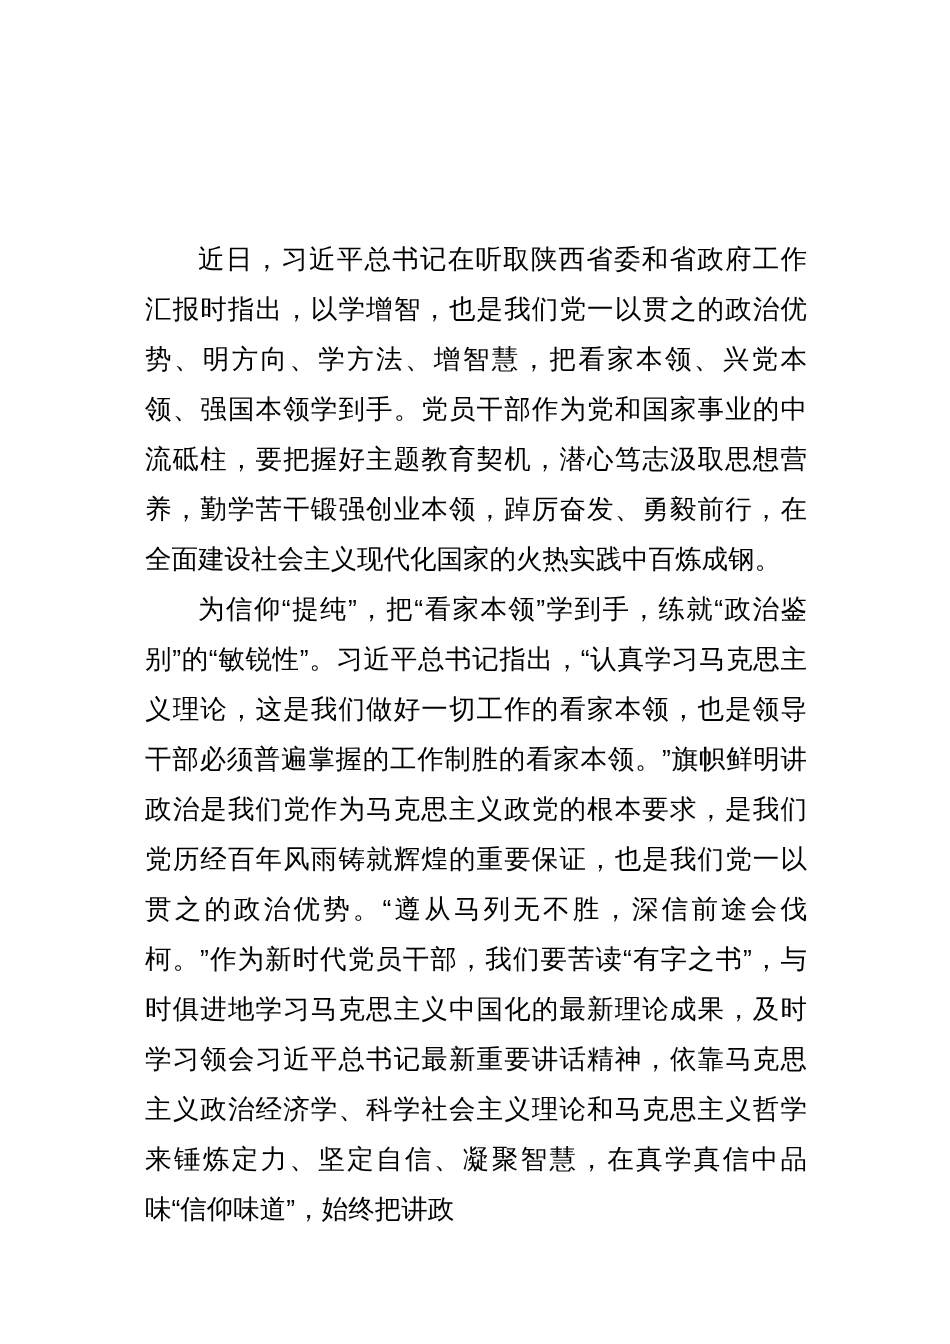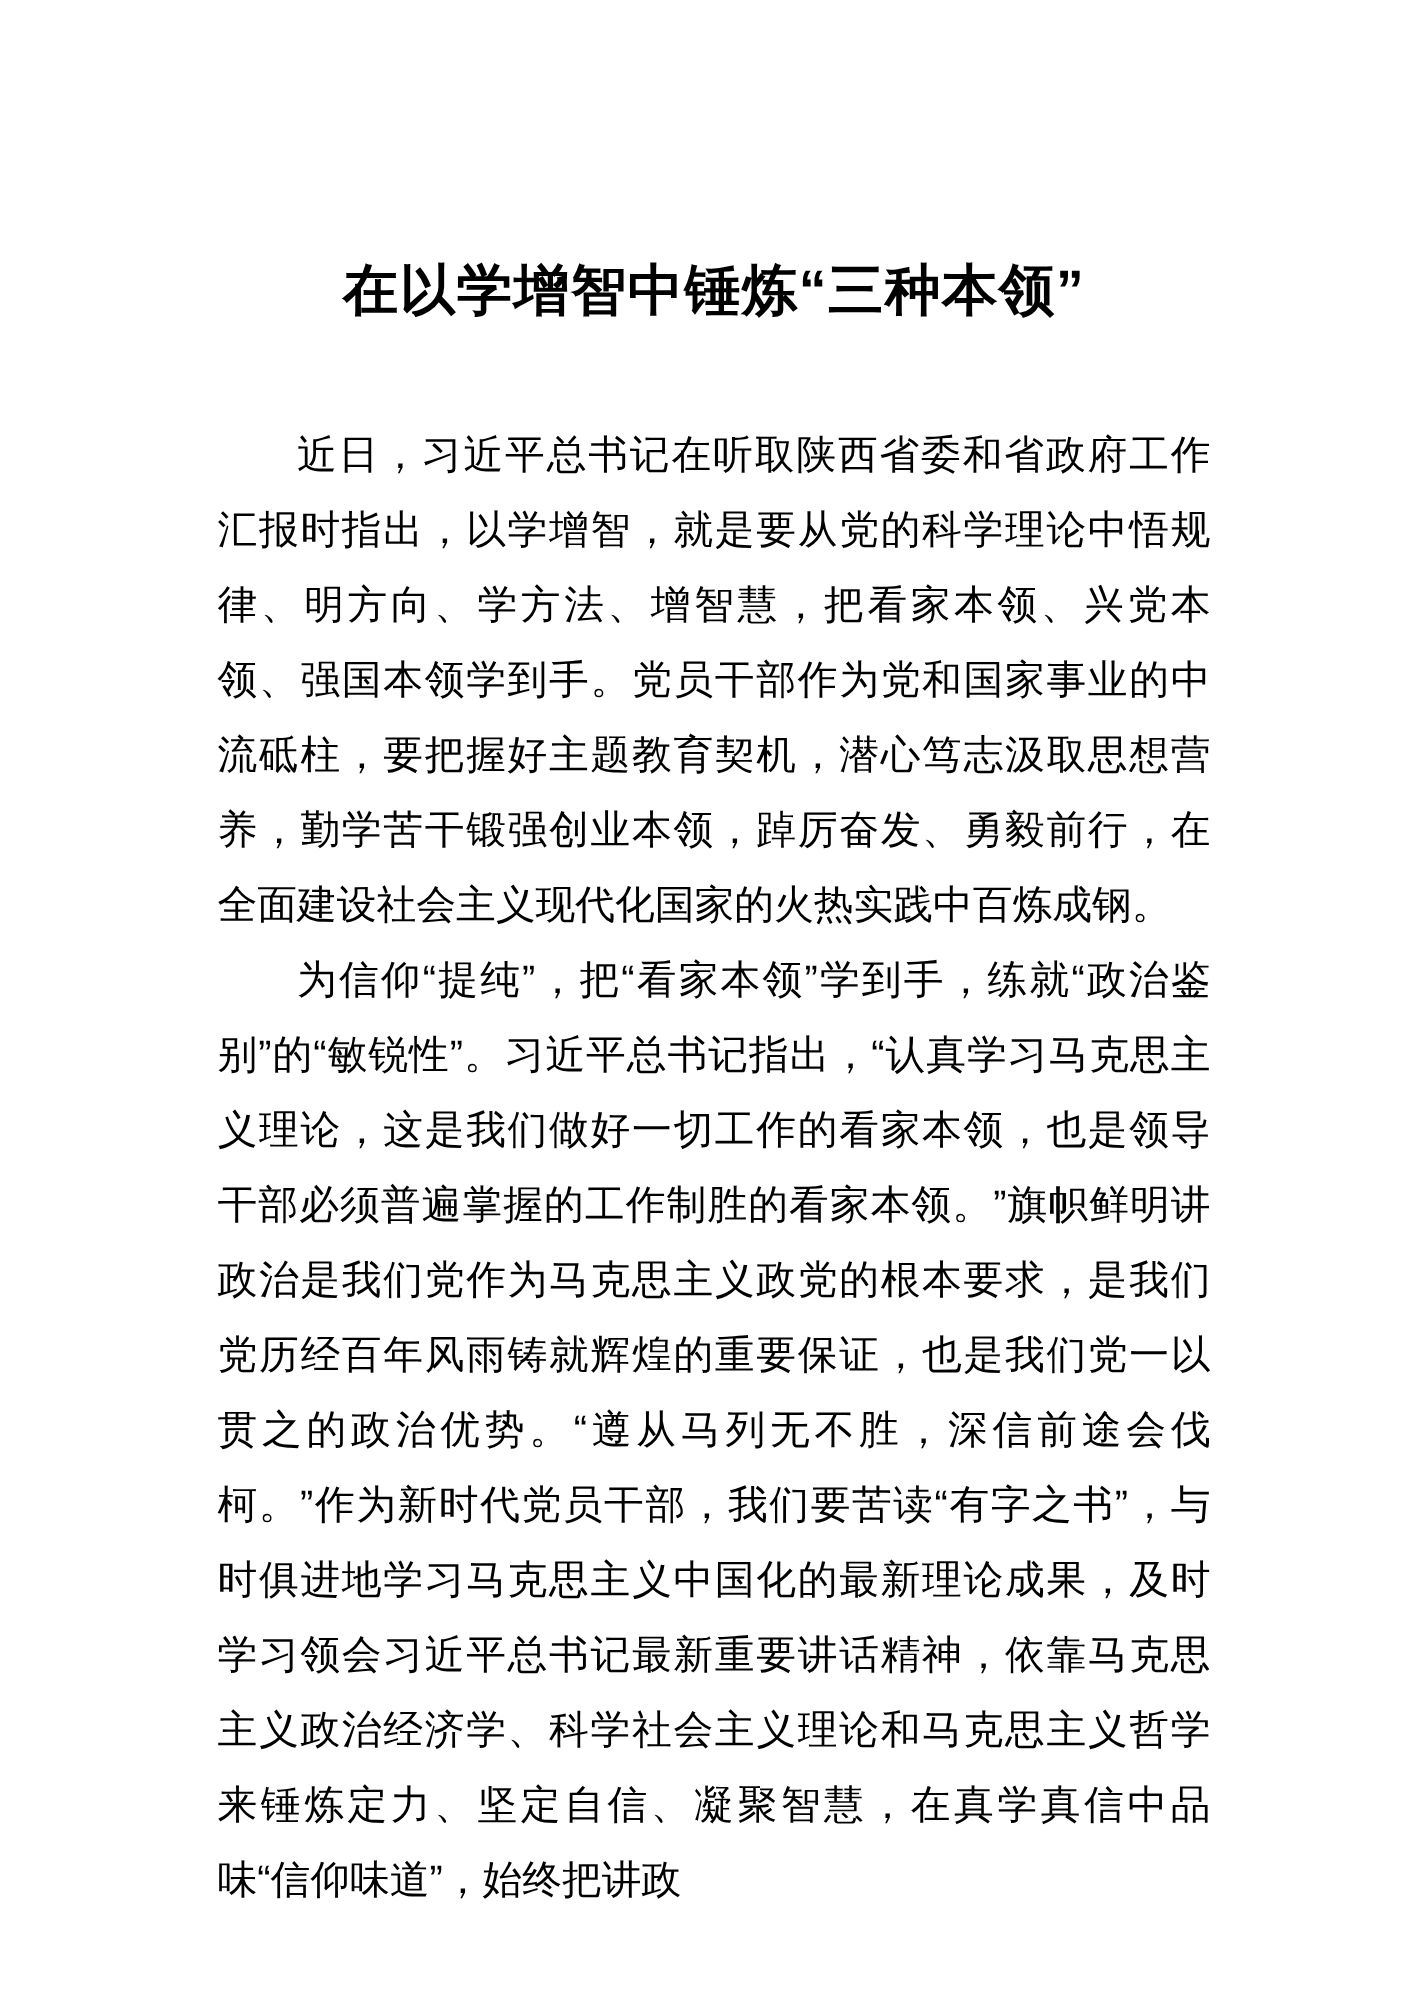--- a/index.html
+++ b/index.html
@@ -37,18 +37,17 @@
     text-align: justify;
     text-justify: inter-character;
     text-indent: 2em;
     word-break: break-all;
   }
 </style>
 </head>
 <body>
 
 <div class="page">
-  <h1 class="doc-title">在以学增智中锤炼“三种本领”</h1>
   <div class="doc-body">
-    <p>近日，习近平总书记在听取陕西省委和省政府工作汇报时指出，以学增智，就是要从党的科学理论中悟规律、明方向、学方法、增智慧，把看家本领、兴党本领、强国本领学到手。党员干部作为党和国家事业的中流砥柱，要把握好主题教育契机，潜心笃志汲取思想营养，勤学苦干锻强创业本领，踔厉奋发、勇毅前行，在全面建设社会主义现代化国家的火热实践中百炼成钢。</p>
+    <p>近日，习近平总书记在听取陕西省委和省政府工作汇报时指出，以学增智，也是我们党一以贯之的政治优势、明方向、学方法、增智慧，把看家本领、兴党本领、强国本领学到手。党员干部作为党和国家事业的中流砥柱，要把握好主题教育契机，潜心笃志汲取思想营养，勤学苦干锻强创业本领，踔厉奋发、勇毅前行，在全面建设社会主义现代化国家的火热实践中百炼成钢。</p>
     <p>为信仰“提纯”，把“看家本领”学到手，练就“政治鉴别”的“敏锐性”。习近平总书记指出，“认真学习马克思主义理论，这是我们做好一切工作的看家本领，也是领导干部必须普遍掌握的工作制胜的看家本领。”旗帜鲜明讲政治是我们党作为马克思主义政党的根本要求，是我们党历经百年风雨铸就辉煌的重要保证，也是我们党一以贯之的政治优势。“遵从马列无不胜，深信前途会伐柯。”作为新时代党员干部，我们要苦读“有字之书”，与时俱进地学习马克思主义中国化的最新理论成果，及时学习领会习近平总书记最新重要讲话精神，依靠马克思主义政治经济学、科学社会主义理论和马克思主义哲学来锤炼定力、坚定自信、凝聚智慧，在真学真信中品味“信仰味道”，始终把讲政</p>
   </div>
 </div>
 
 </body></html>

